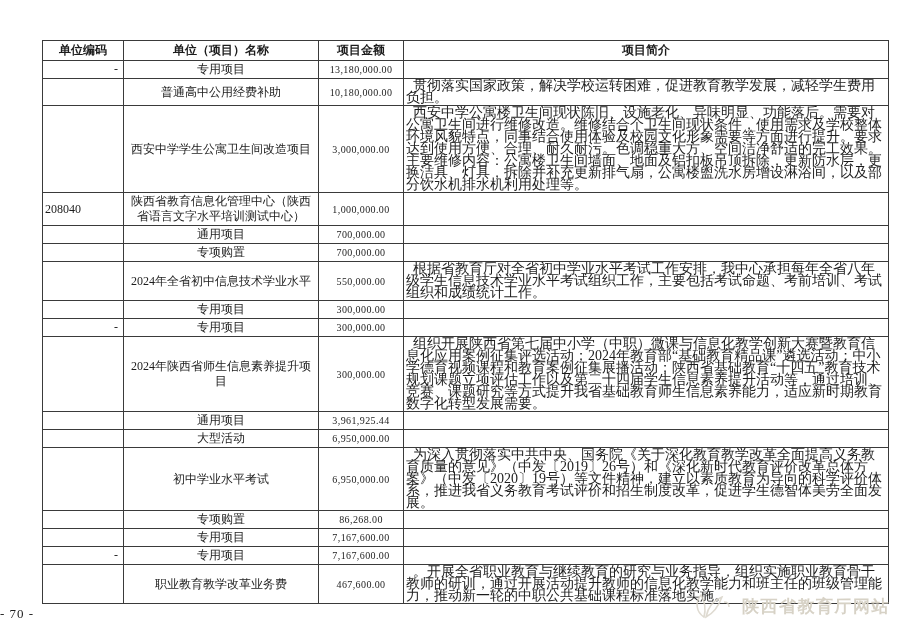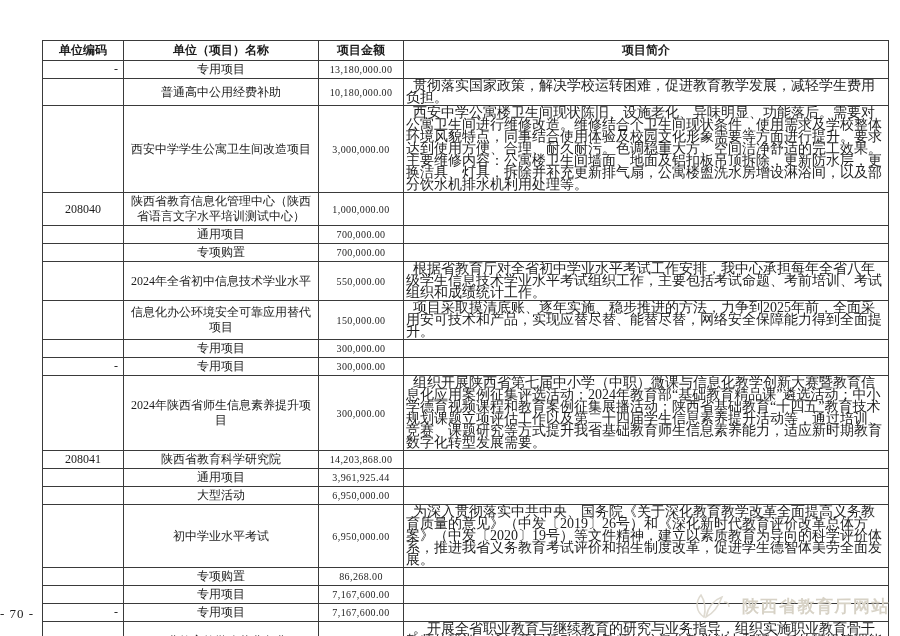--- a/index.html
+++ b/index.html
@@ -27,21 +27,21 @@
     overflow: hidden;
   }
   table.budget th {
     font-family: "Liberation Sans", "DejaVu Sans", sans-serif;
     font-weight: bold;
     font-size: 12px;
     height: 15px;
     text-align: center;
     padding: 1px 0;
   }
-  td.code   { text-align: center; font-size: 12px; height: 14px; }
+  td.code   { font-size: 12px; height: 14px; }
   td.code.dash { text-align: right; padding-right: 5px; }
   td.name   { text-align: center; font-size: 12px; line-height: 15px; padding-left: 5px; padding-right: 3px; }
   td.amount { text-align: center; font-size: 10px; padding-right: 1px; letter-spacing: 0.4px; white-space: nowrap; }
   td.desc   { text-align: left; font-size: 14px; line-height: 12px; padding: 1px 2px 1px 2px; text-indent: 7px; }
 
   .pagenum {
     position: absolute;
     left: 0; top: 606px; width: 874px;
     text-align: left;
     font-size: 13px;
@@ -118,47 +118,35 @@
           <td class="desc"></td>
         </tr>
         <tr>
           <td class="code"></td>
           <td class="name">2024年全省初中信息技术学业水平</td>
           <td class="amount">550,000.00</td>
           <td class="desc">根据省教育厅对全省初中学业水平考试工作安排，我中心承担每年全省八年级学生信息技术学业水平考试组织工作，主要包括考试命题、考前培训、考试组织和成绩统计工作。</td>
         </tr>
         <tr>
           <td class="code"></td>
-          <td class="name">信息化办公环境安全可靠应用替代项目</td>
-          <td class="amount">150,000.00</td>
-          <td class="desc">项目采取摸清底账、逐年实施、稳步推进的方法，力争到2025年前，全面采用安可技术和产品，实现应替尽替、能替尽替，网络安全保障能力得到全面提升。</td>
-        </tr>
-        <tr>
-          <td class="code"></td>
           <td class="name">专用项目</td>
           <td class="amount">300,000.00</td>
           <td class="desc"></td>
         </tr>
         <tr>
           <td class="code dash">-</td>
           <td class="name">专用项目</td>
           <td class="amount">300,000.00</td>
           <td class="desc"></td>
         </tr>
         <tr>
           <td class="code"></td>
           <td class="name">2024年陕西省师生信息素养提升项目</td>
           <td class="amount">300,000.00</td>
           <td class="desc">组织开展陕西省第七届中小学（中职）微课与信息化教学创新大赛暨教育信息化应用案例征集评选活动；2024年教育部“基础教育精品课”遴选活动；中小学德育视频课程和教育案例征集展播活动；陕西省基础教育“十四五”教育技术规划课题立项评估工作以及第二十四届学生信息素养提升活动等，通过培训、竞赛、课题研究等方式提升我省基础教育师生信息素养能力，适应新时期教育数字化转型发展需要。</td>
-        </tr>
-        <tr>
-          <td class="code">208041</td>
-          <td class="name">陕西省教育科学研究院</td>
-          <td class="amount">14,203,868.00</td>
-          <td class="desc"></td>
         </tr>
         <tr>
           <td class="code"></td>
           <td class="name">通用项目</td>
           <td class="amount">3,961,925.44</td>
           <td class="desc"></td>
         </tr>
         <tr>
           <td class="code"></td>
           <td class="name">大型活动</td>

